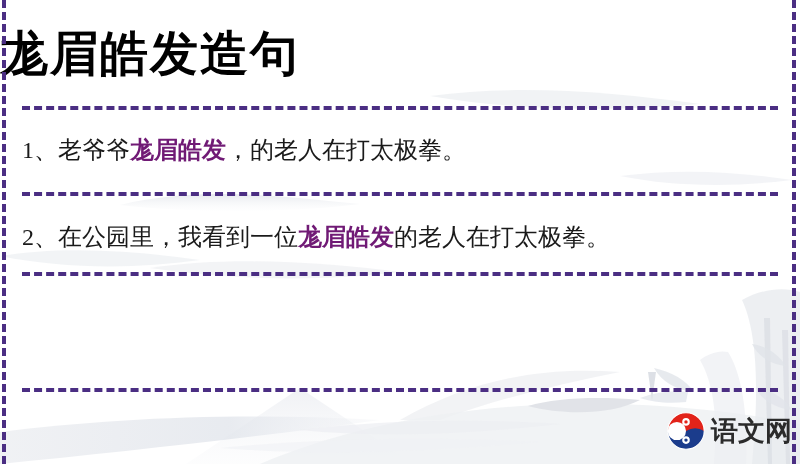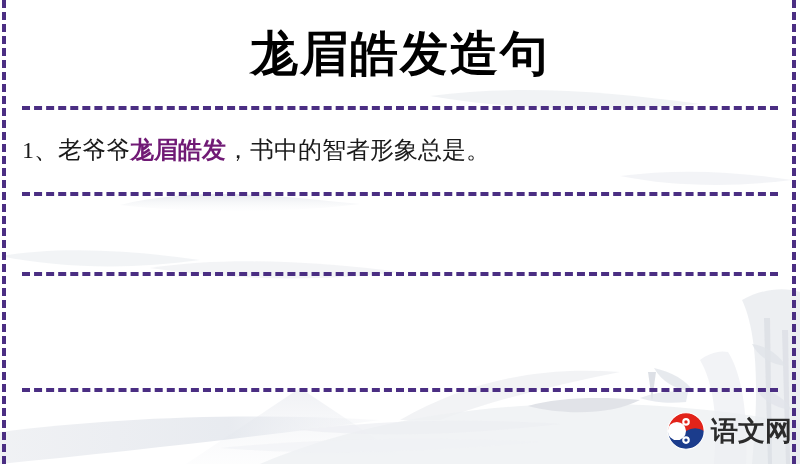--- a/index.html
+++ b/index.html
@@ -53,21 +53,21 @@
     border-top: 4px dashed #4b2e83;
     z-index: 4;
   }
 
   
   .title {
     position: absolute;
     left: 0;
     top: 22px;
     width: 800px;
-    text-align: center;
+    text-align: left;
     font-family: "DejaVu Serif", "Liberation Serif", serif;
     font-size: 48px;
     font-weight: 700;
     letter-spacing: 2px;
     color: #000000;
     line-height: 62px;
     z-index: 3;
     white-space: nowrap;
   }
 
@@ -163,25 +163,28 @@
   </svg>
 
   <div class="frame-left"></div>
   <div class="frame-right"></div>
 
   <div class="title">尨眉皓发造句</div>
 
   <div class="divider" style="top:106px;"></div>
 
   <div class="sentence" style="top:130px;">
-    <span>1、</span><span>老爷爷</span><span class="kw">尨眉皓发</span><span>，书中的智者形象总是。</span>
+    <span>1、</span><span>老爷爷</span><span class="kw">尨眉皓发</span><span>，的老人在打太极拳。</span>
   </div>
 
   <div class="divider" style="top:192px;"></div>
 
+  <div class="sentence" style="top:217px;">
+    <span>2、</span><span>在公园里，我看到一位</span><span class="kw">尨眉皓发</span><span>的老人在打太极拳。</span>
+  </div>
 
   <div class="divider" style="top:272px;"></div>
 
 
   <div class="divider" style="top:388px;"></div>
 
   <div class="logo">
     <svg class="logo-mark" viewBox="0 0 100 100" aria-hidden="true">
       <circle cx="50" cy="50" r="48" fill="#ffffff"></circle>
 

